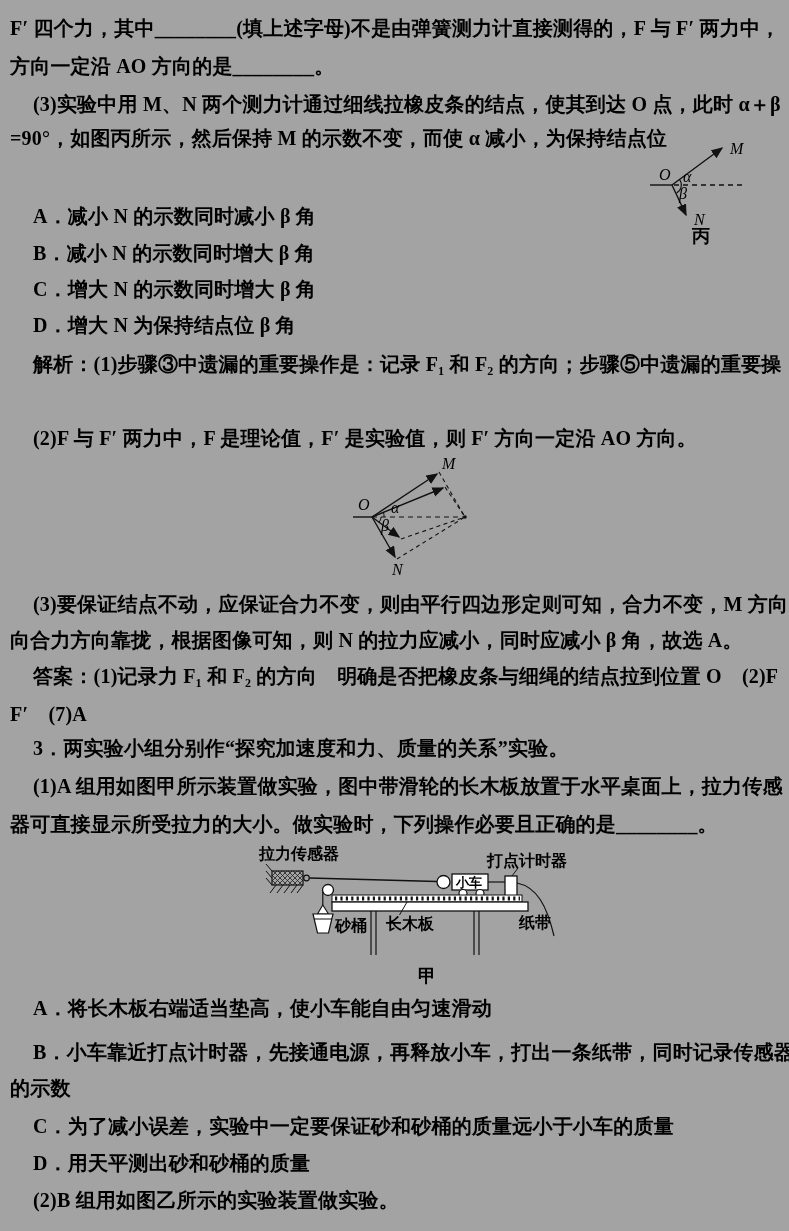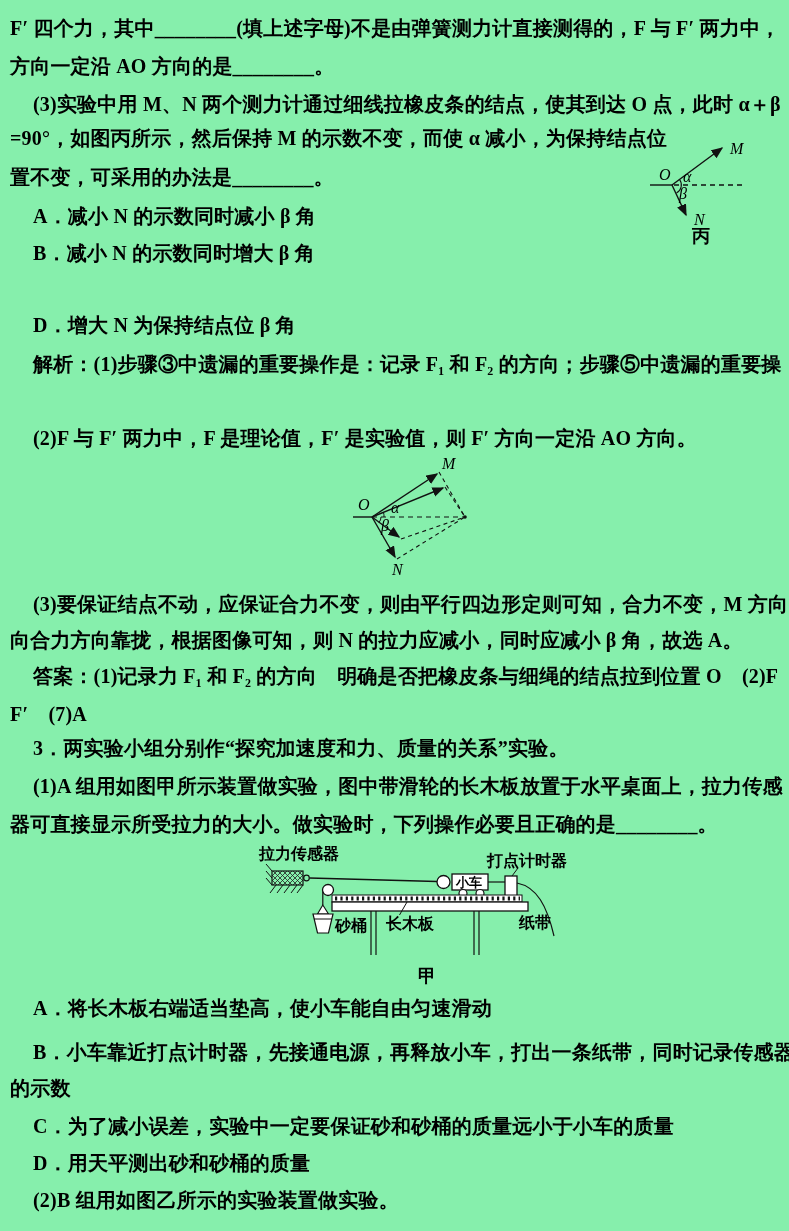--- a/index.html
+++ b/index.html
@@ -1,38 +1,38 @@
 <!DOCTYPE html>
 <html><head>
 <meta charset="utf-8">
 <style>
   html,body{margin:0;padding:0;background:#fff;}
-  #page{position:relative;width:789px;height:1231px;background:#86efac;overflow:hidden;
+  #page{position:relative;width:789px;height:1231px;background:#a3a3a3;overflow:hidden;
         font-family:"Liberation Serif","DejaVu Serif",serif;color:#000;}
   .tl{position:absolute;left:10px;font-size:20px;font-weight:700;line-height:24px;
       white-space:nowrap;letter-spacing:0.2px;}
   .ind{left:33px;text-align:center;}
   .fig{position:absolute;}
   svg text{font-family:"Liberation Serif","DejaVu Serif",serif;}
   .mvar{font-style:italic;font-size:16px;font-weight:400;}
   .cnlab{font-size:16px;font-weight:700;}
   .cap{font-size:18px;font-weight:700;}
 </style>
 </head>
 <body>
 
 <div id="page">
 
   <div class="tl" style="top:16px">F′ 四个力，其中________(填上述字母)不是由弹簧测力计直接测得的，F 与 F′ 两力中，</div>
   <div class="tl" style="top:54px">方向一定沿 AO 方向的是________。</div>
   <div class="tl ind" style="top:92px">(3)实验中用 M、N 两个测力计通过细线拉橡皮条的结点，使其到达 O 点，此时 α＋β</div>
   <div class="tl" style="top:126px">=90°，如图丙所示，然后保持 M 的示数不变，而使 α 减小，为保持结点位</div>
-  <div class="tl" style="top:165px">置不变，可采用的办法是________。</div>
   <div class="tl ind" style="top:204px">A．减小 N 的示数同时减小 β 角</div>
   <div class="tl ind" style="top:241px">B．减小 N 的示数同时增大 β 角</div>
+  <div class="tl ind" style="top:277px">C．增大 N 的示数同时增大 β 角</div>
   <div class="tl ind" style="top:313px">D．增大 N 为保持结点位 β 角</div>
   <div class="tl ind" style="top:352px">解析：(1)步骤③中遗漏的重要操作是：记录 F₁ 和 F₂ 的方向；步骤⑤中遗漏的重要操</div>
   <div class="tl ind" style="top:426px">(2)F 与 F′ 两力中，F 是理论值，F′ 是实验值，则 F′ 方向一定沿 AO 方向。</div>
   <div class="tl ind" style="top:592px">(3)要保证结点不动，应保证合力不变，则由平行四边形定则可知，合力不变，M 方向</div>
   <div class="tl" style="top:628px">向合力方向靠拢，根据图像可知，则 N 的拉力应减小，同时应减小 β 角，故选 A。</div>
   <div class="tl ind" style="top:664px">答案：(1)记录力 F₁ 和 F₂ 的方向　明确是否把橡皮条与细绳的结点拉到位置 O　(2)F</div>
   <div class="tl" style="top:702px">F′　(7)A</div>
   <div class="tl ind" style="top:736px">3．两实验小组分别作“探究加速度和力、质量的关系”实验。</div>
   <div class="tl ind" style="top:774px">(1)A 组用如图甲所示装置做实验，图中带滑轮的长木板放置于水平桌面上，拉力传感</div>
   <div class="tl" style="top:812px">器可直接显示所受拉力的大小。做实验时，下列操作必要且正确的是________。</div>

